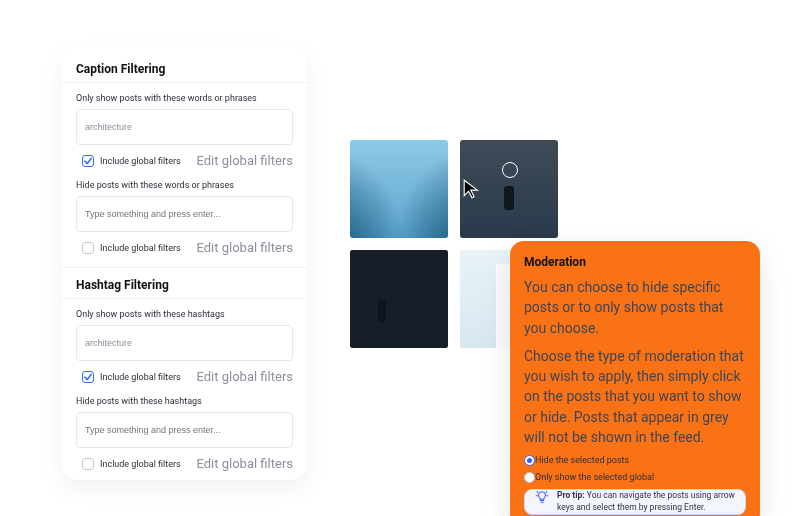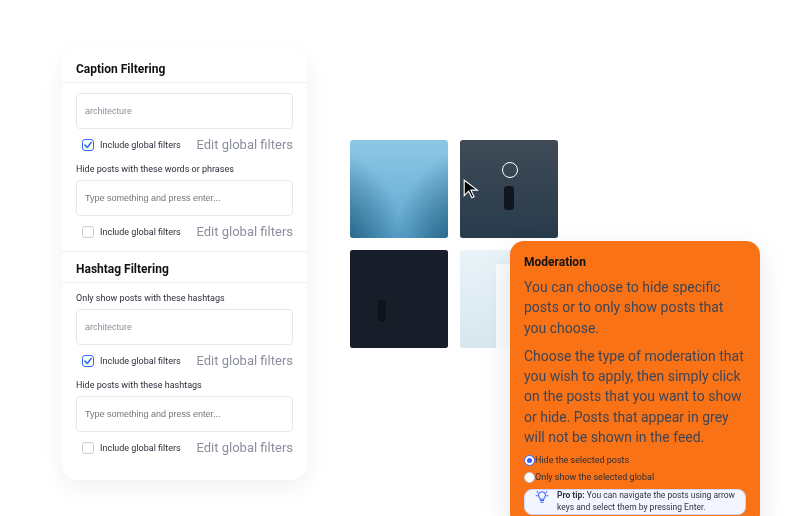--- a/index.html
+++ b/index.html
@@ -210,20 +210,21 @@
 </style>
 </head>
 <body>
 
 <div class="settings-panel">
 
   
   <div class="section-heading">Caption Filtering</div>
   <div class="divider"></div>
 
+  <div class="field-label">Only show posts with these words or phrases</div>
   <input class="text-input" value="architecture" style="">
   <div class="row">
     <div class="check-wrap">
       <div class="chk checked">
         <svg width="8" height="8" viewBox="0 0 10 10">
             <path d="M1 5 L4 8 L9 2" stroke="#2f6bff" stroke-width="2" fill="none" stroke-linecap="round" stroke-linejoin="round"></path>
           </svg>
       </div>
       <span class="chk-label">Include global filters</span>
     </div>

